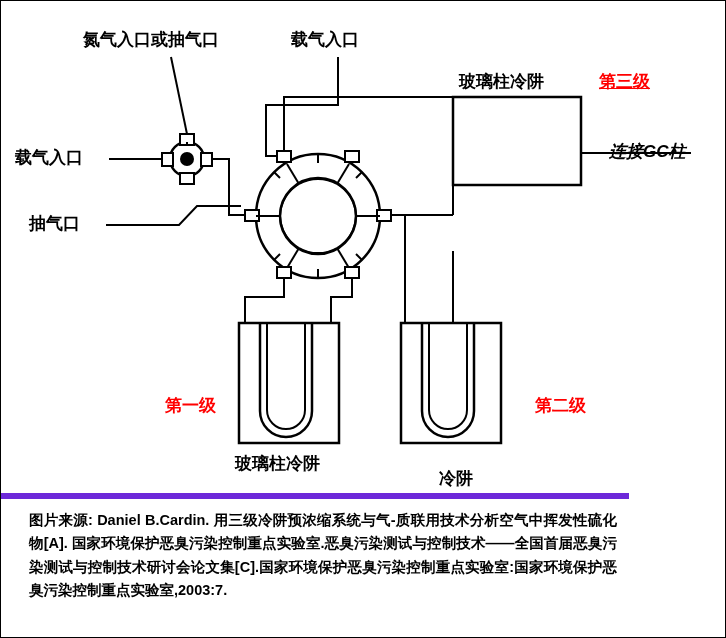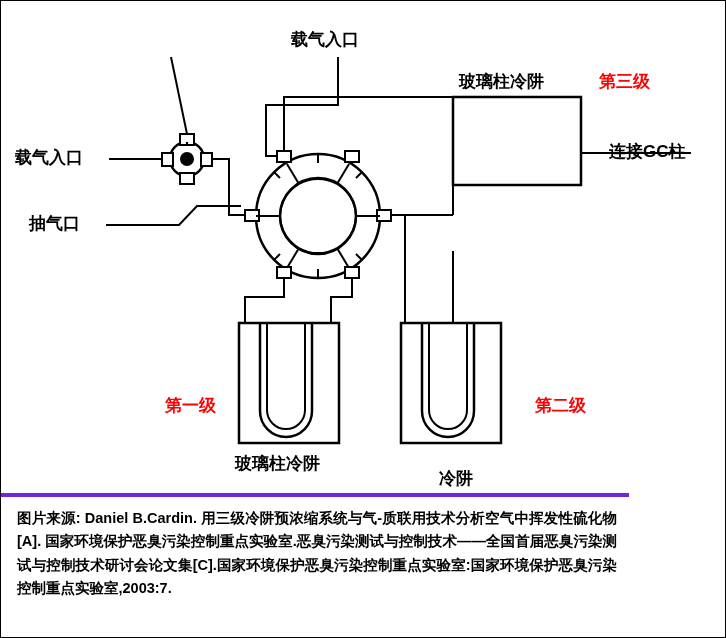--- a/index.html
+++ b/index.html
@@ -42,23 +42,23 @@
   }
   .lbl.red {
     color: #ff0000;
   }
   #caption {
     position: absolute;
     left: 0;
     top: 492px;
     width: 628px;
     height: 144px;
-    border-top: 4px solid #6d28d9;
+    border-top: 6px solid #6d28d9;
     box-sizing: border-box;
-    padding: 10px 12px 8px 16px;
+    padding: 10px 12px 8px 28px;
   }
   #caption p {
     margin: 0;
     font-family: "Liberation Sans", sans-serif;
     font-size: 14.5px;
     font-weight: bold;
     color: #000;
     line-height: 1.62;
     text-align: justify;
   }
@@ -176,32 +176,33 @@
       </g>
 
       <g>
         <rect x="400" y="322" width="100" height="120" fill="#ffffff" stroke="#000" stroke-width="2.5"></rect>
         <path d="M 421 322 L 421 410 A 26 26 0 0 0 473 410 L 473 322" fill="none" stroke="#000" stroke-width="2.5"></path>
         <path d="M 428 322 L 428 409 A 19 19 0 0 0 466 409 L 466 322" fill="none" stroke="#000" stroke-width="2"></path>
       </g>
 
     </svg>
 
+    <div class="lbl" style="left:82px; top:30px;">氮气入口或抽气口</div>
 
     <div class="lbl" style="left:290px; top:30px;">载气入口</div>
 
     <div class="lbl" style="left:14px; top:148px;">载气入口</div>
 
     <div class="lbl" style="left:28px; top:214px;text-align:center;">抽气口</div>
 
     <div class="lbl" style="left:458px; top:72px;">玻璃柱冷阱</div>
 
-    <div class="lbl red" style="left:598px; top:72px;">第三级</div>
-
-    <div class="lbl" style="left:608px; top:142px;">连接GC柱</div>
+    <div class="lbl red" style="left:598px; top:72px;text-decoration:underline;">第三级</div>
+
+    <div class="lbl" style="left:608px; top:142px;font-style:italic;">连接GC柱</div>
 
     <div class="lbl red" style="left:156px; top:396px;margin-left:8px;">第一级</div>
 
     <div class="lbl red" style="left:534px; top:396px;">第二级</div>
 
     <div class="lbl" style="left:234px; top:454px;text-align:right;">玻璃柱冷阱</div>
 
     <div class="lbl" style="left:438px; top:469px;">冷阱</div>
 
   </div>

